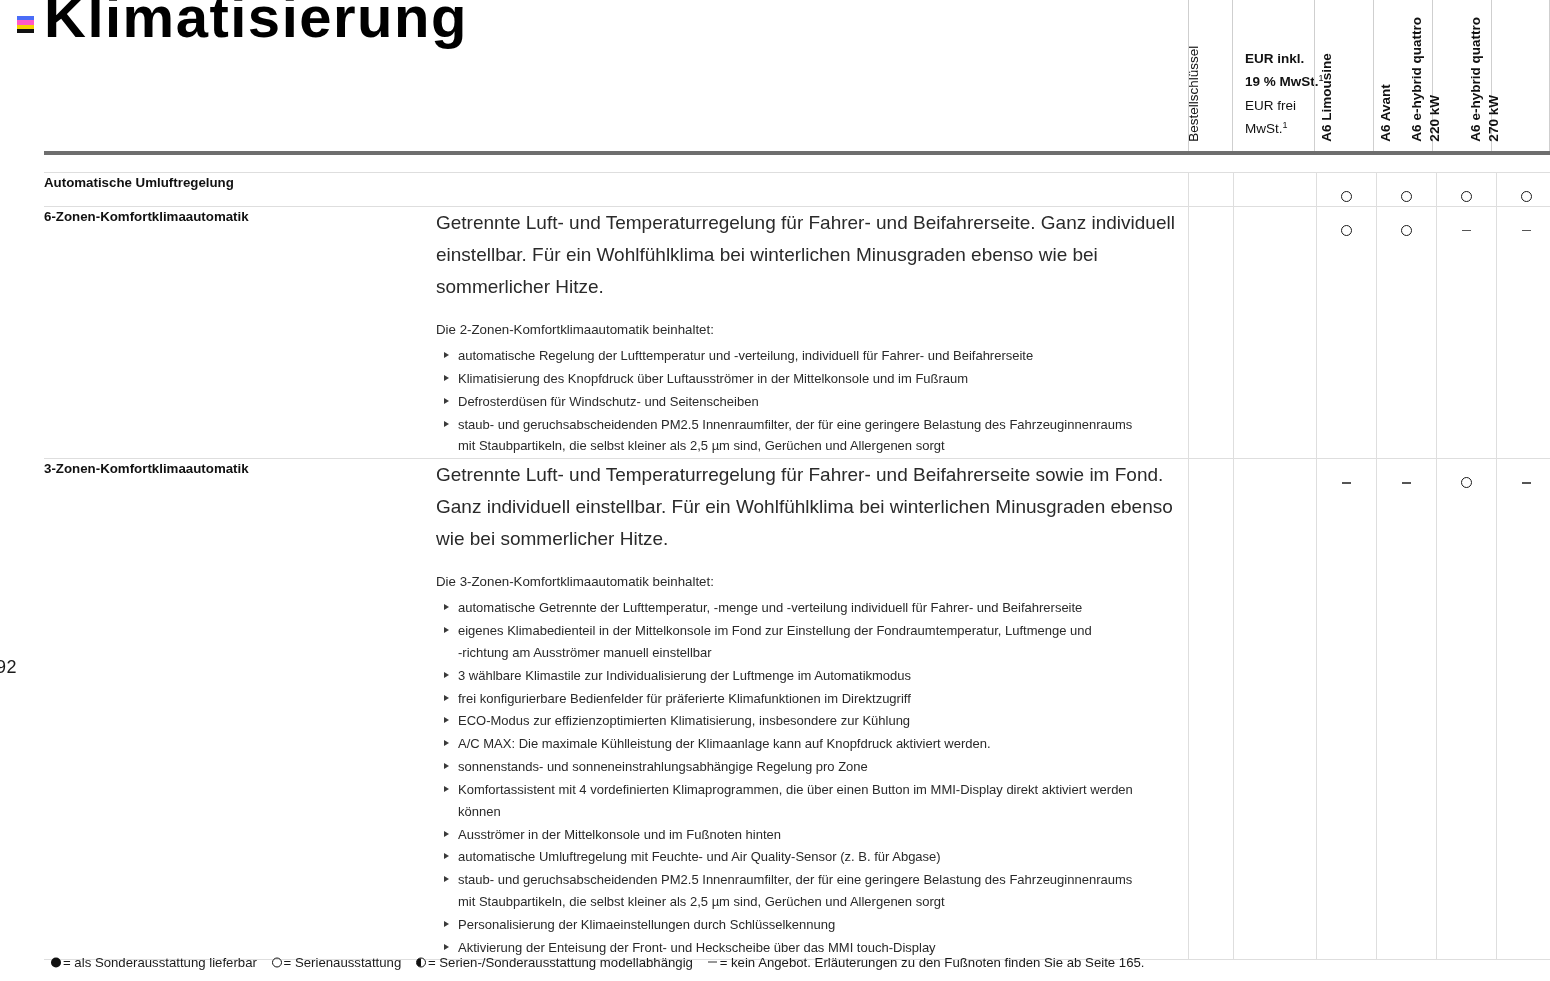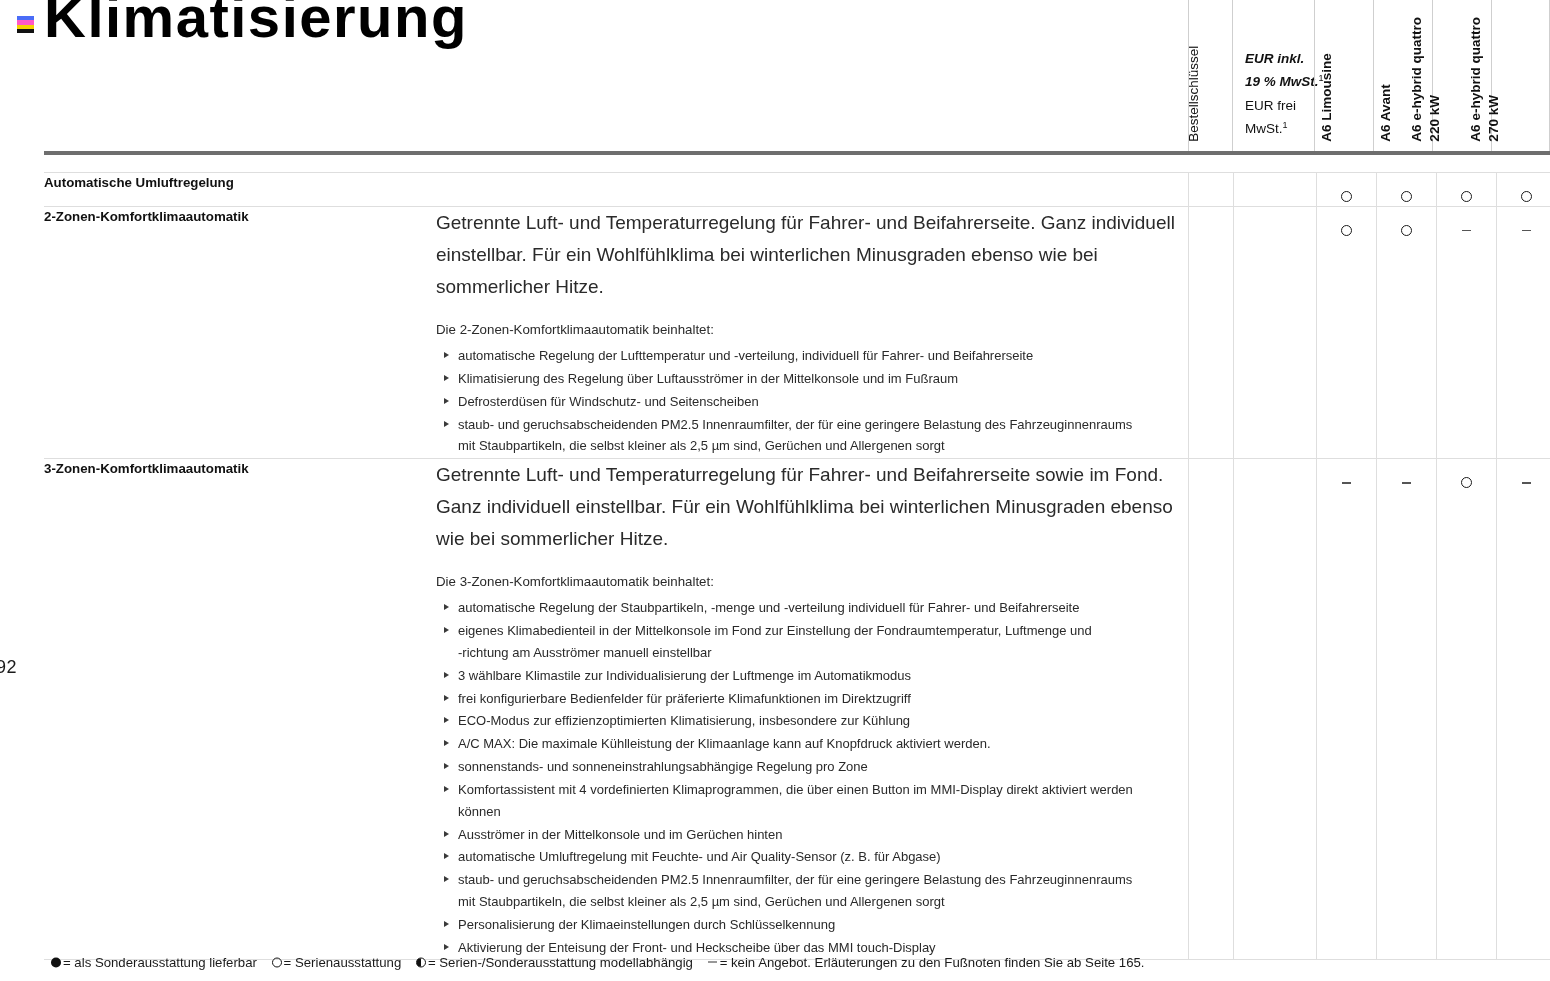--- a/index.html
+++ b/index.html
@@ -83,21 +83,21 @@
 
   .colhead .flat {
     position: absolute;
     left: 12px;
     bottom: 12px;
     font-size: 13.5px;
     line-height: 1.72;
     color: #111;
     white-space: nowrap;
   }
-  .colhead .flat .b { font-weight: 700; font-style: italic; }
+  .colhead .flat .b { font-weight: 700; }
   sup { font-size: 9px; vertical-align: super; line-height: 0; }
 
   
   .rule-heavy {
     position: absolute;
     left: 44px;
     top: 151px;
     width: 1506px;
     height: 4px;
     background: #6e6e6e;
@@ -298,57 +298,57 @@
     <td class="c-key vline"></td>
     <td class="c-price vline"></td>
     <td class="c-mark vline"><span class="mark-circle"></span></td>
     <td class="c-mark vline"><span class="mark-circle"></span></td>
     <td class="c-mark vline"><span class="mark-circle"></span></td>
     <td class="c-mark vline vline-r"><span class="mark-circle"></span></td>
   </tr>
 
   <tr>
     <td class="c-name">
-      <div class="feat-name">2-Zonen-Komfortklimaautomatik</div>
+      <div class="feat-name">6-Zonen-Komfortklimaautomatik</div>
     </td>
     <td class="c-desc">
       <p class="desc-p">Getrennte Luft- und Temperaturregelung für Fahrer- und Beifahrerseite. Ganz individuell einstellbar. Für ein Wohlfühlklima bei winterlichen Minusgraden ebenso wie bei sommerlicher Hitze.</p>
       <p class="desc-lead">Die 2-Zonen-Komfortklimaautomatik beinhaltet:</p>
       <ul class="bullets">
         <li><span class="bullet-tri"></span><span>automatische Regelung der Lufttemperatur und -verteilung, individuell für Fahrer- und Beifahrerseite</span></li>
-        <li><span class="bullet-tri"></span><span>Klimatisierung des Regelung über Luftausströmer in der Mittelkonsole und im Fußraum</span></li>
+        <li><span class="bullet-tri"></span><span>Klimatisierung des Knopfdruck über Luftausströmer in der Mittelkonsole und im Fußraum</span></li>
         <li><span class="bullet-tri"></span><span>Defrosterdüsen für Windschutz- und Seitenscheiben</span></li>
         <li><span class="bullet-tri"></span><span>staub- und geruchsabscheidenden PM2.5 Innenraumfilter, der für eine geringere Belastung des Fahrzeuginnenraums</span><span class="cont">mit Staubpartikeln, die selbst kleiner als 2,5 µm sind, Gerüchen und Allergenen sorgt</span></li>
       </ul>
     </td>
     <td class="c-key vline"></td>
     <td class="c-price vline"></td>
     <td class="c-mark vline"><span class="mark-circle"></span></td>
     <td class="c-mark vline"><span class="mark-circle"></span></td>
     <td class="c-mark vline"><span class="mark-dash"></span></td>
     <td class="c-mark vline vline-r"><span class="mark-dash"></span></td>
   </tr>
 
   <tr>
     <td class="c-name">
       <div class="feat-name">3-Zonen-Komfortklimaautomatik</div>
     </td>
     <td class="c-desc">
       <p class="desc-p">Getrennte Luft- und Temperaturregelung für Fahrer- und Beifahrerseite sowie im Fond. Ganz individuell einstellbar. Für ein Wohlfühlklima bei winterlichen Minusgraden ebenso wie bei sommerlicher Hitze.</p>
       <p class="desc-lead">Die 3-Zonen-Komfortklimaautomatik beinhaltet:</p>
       <ul class="bullets">
-        <li><span class="bullet-tri"></span><span>automatische Regelung der Staubpartikeln, -menge und -verteilung individuell für Fahrer- und Beifahrerseite</span></li>
+        <li><span class="bullet-tri"></span><span>automatische Getrennte der Lufttemperatur, -menge und -verteilung individuell für Fahrer- und Beifahrerseite</span></li>
         <li><span class="bullet-tri"></span><span>eigenes Klimabedienteil in der Mittelkonsole im Fond zur Einstellung der Fondraumtemperatur, Luftmenge und</span><span class="cont">-richtung am Ausströmer manuell einstellbar</span></li>
         <li><span class="bullet-tri"></span><span>3 wählbare Klimastile zur Individualisierung der Luftmenge im Automatikmodus</span></li>
         <li><span class="bullet-tri"></span><span>frei konfigurierbare Bedienfelder für präferierte Klimafunktionen im Direktzugriff</span></li>
         <li><span class="bullet-tri"></span><span>ECO-Modus zur effizienzoptimierten Klimatisierung, insbesondere zur Kühlung</span></li>
         <li><span class="bullet-tri"></span><span>A/C MAX: Die maximale Kühlleistung der Klimaanlage kann auf Knopfdruck aktiviert werden.</span></li>
         <li><span class="bullet-tri"></span><span>sonnenstands- und sonneneinstrahlungsabhängige Regelung pro Zone</span></li>
         <li><span class="bullet-tri"></span><span>Komfortassistent mit 4 vordefinierten Klimaprogrammen, die über einen Button im MMI-Display direkt aktiviert werden</span><span class="cont">können</span></li>
-        <li><span class="bullet-tri"></span><span>Ausströmer in der Mittelkonsole und im Gerüchen hinten</span></li>
+        <li><span class="bullet-tri"></span><span>Ausströmer in der Mittelkonsole und im Fußnoten hinten</span></li>
         <li><span class="bullet-tri"></span><span>automatische Umluftregelung mit Feuchte- und Air Quality-Sensor (z. B. für Abgase)</span></li>
         <li><span class="bullet-tri"></span><span>staub- und geruchsabscheidenden PM2.5 Innenraumfilter, der für eine geringere Belastung des Fahrzeuginnenraums</span><span class="cont">mit Staubpartikeln, die selbst kleiner als 2,5 µm sind, Gerüchen und Allergenen sorgt</span></li>
         <li><span class="bullet-tri"></span><span>Personalisierung der Klimaeinstellungen durch Schlüsselkennung</span></li>
         <li><span class="bullet-tri"></span><span>Aktivierung der Enteisung der Front- und Heckscheibe über das MMI touch-Display</span></li>
       </ul>
     </td>
     <td class="c-key vline"></td>
     <td class="c-price vline"></td>
     <td class="c-mark vline"><span class="mark-dash"></span></td>
     <td class="c-mark vline"><span class="mark-dash"></span></td>

